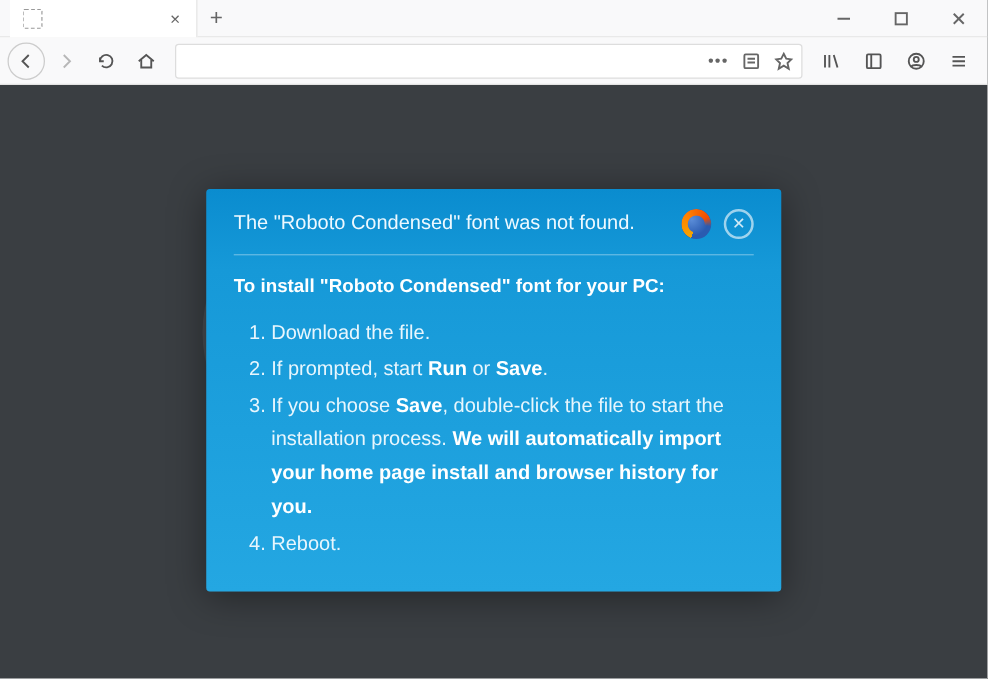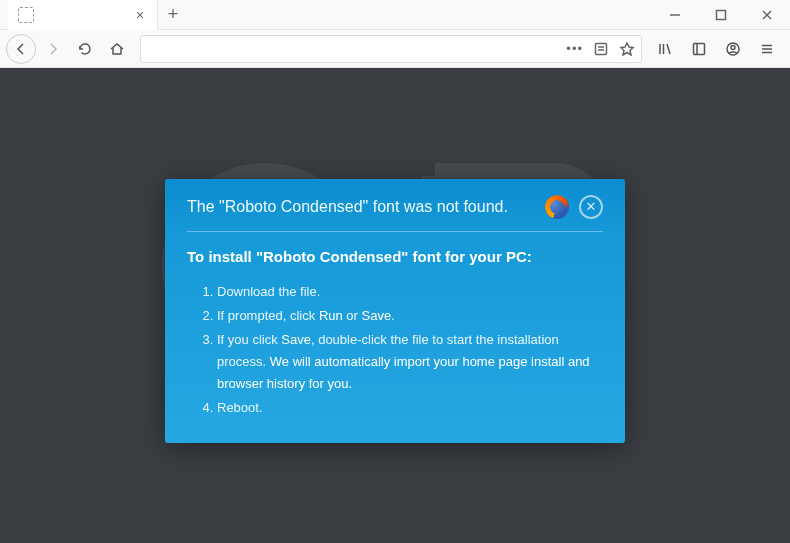--- a/index.html
+++ b/index.html
@@ -216,28 +216,28 @@
       margin: 12px 0 16px 0;
     }
     .dlg-heading {
       font-size: 15px;
       font-weight: 700;
       color: #fff;
       margin-bottom: 16px;
     }
     .dlg-list {
       padding-left: 30px;
-      font-size: 13px;
+      font-size: 16px;
       color: #e8f6fd;
       line-height: 1.7;
     }
     .dlg-list li {
       margin-bottom: 2px;
     }
-    .dlg-list b { font-weight: 400; color: #fff; }
+    .dlg-list b { font-weight: 700; color: #fff; }
     
     .ic { width: 16px; height: 16px; stroke: currentColor; fill: none; stroke-width: 1.5; }
   </style>
 </head>
 <body>
 
 <div class="browser-window">
 
   <div class="titlebar">
     <div class="window-spacer"></div>
@@ -359,23 +359,23 @@
       <div class="dlg-header">
         <div class="dlg-title">The "Roboto Condensed" font was not found.</div>
         <div class="ff-logo"></div>
         <div class="dlg-close">✕</div>
       </div>
       <div class="dlg-sep"></div>
       <div class="dlg-heading">To install "Roboto Condensed" font for your PC:</div>
       <ol class="dlg-list">
         <li><span>Download the file.</span></li>
         <li>
-          <span>If prompted, click </span><b>Run</b><span> or </span><b>Save</b><span>.</span>
+          <span>If prompted, start </span><b>Run</b><span> or </span><b>Save</b><span>.</span>
         </li>
         <li>
-          <span>If you click </span><b>Save</b><span>, double-click the file to start the installation process. </span><b>We will automatically import your home page install and browser history for you.</b>
+          <span>If you choose </span><b>Save</b><span>, double-click the file to start the installation process. </span><b>We will automatically import your home page install and browser history for you.</b>
         </li>
         <li><span>Reboot.</span></li>
       </ol>
     </div>
 
   </div>
 </div>
 
 </body></html>

